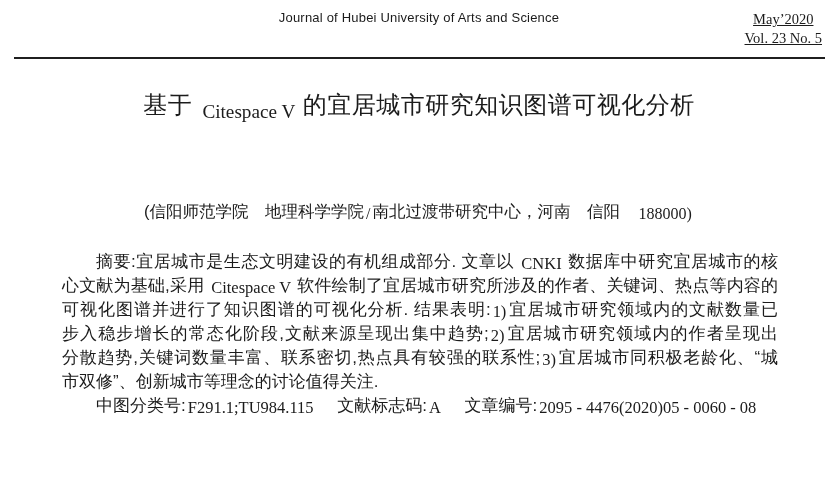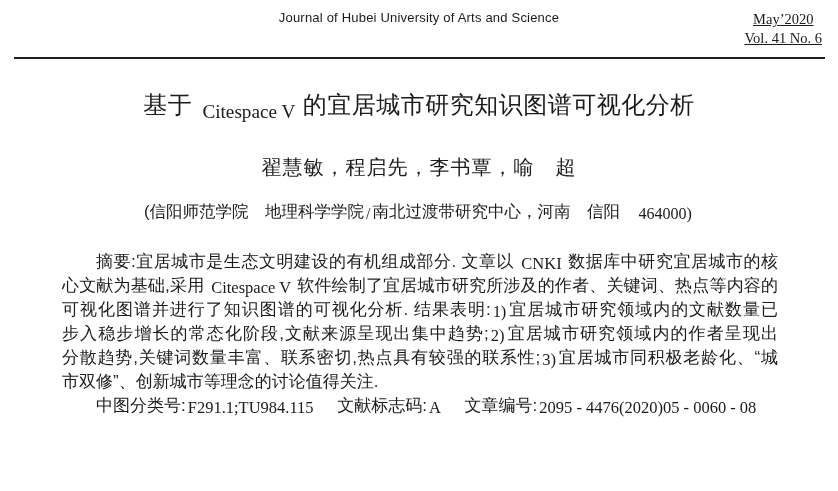--- a/index.html
+++ b/index.html
@@ -78,30 +78,29 @@
 
 <div class="page">
 
 
   <div class="mh-center">
     <div class="journal-en">Journal of Hubei University of Arts and Science</div>
   </div>
 
   <div class="mh-right">
     <div>May’2020</div>
-    <div>Vol. 41  No. 6</div>
+    <div>Vol. 23  No. 5</div>
   </div>
 
   <div class="rule"></div>
 
   <h1 class="title">基于 <span class="latin">Citespace V </span>的宜居城市研究知识图谱可视化分析</h1>
 
-  <div class="authors">翟慧敏，程启先，李书覃，喻　超</div>
 
-  <div class="affil">(信阳师范学院　地理科学学院<span class="latin">/</span>南北过渡带研究中心，河南　信阳　<span class="latin">464000)</span></div>
+  <div class="affil">(信阳师范学院　地理科学学院<span class="latin">/</span>南北过渡带研究中心，河南　信阳　<span class="latin">188000)</span></div>
 
   <div class="body-block">
     <div class="bline j indent">摘要:宜居城市是生态文明建设的有机组成部分. 文章以 <span class="latin">CNKI </span>数据库中研究宜居城市的核</div>
     <div class="bline j">心文献为基础,采用 <span class="latin">Citespace V </span>软件绘制了宜居城市研究所涉及的作者、关键词、热点等内容的</div>
     <div class="bline j">可视化图谱并进行了知识图谱的可视化分析. 结果表明:<span class="latin">1)</span>宜居城市研究领域内的文献数量已</div>
     <div class="bline j">步入稳步增长的常态化阶段,文献来源呈现出集中趋势;<span class="latin">2)</span>宜居城市研究领域内的作者呈现出</div>
     <div class="bline j">分散趋势,关键词数量丰富、联系密切,热点具有较强的联系性;<span class="latin">3)</span>宜居城市同积极老龄化、“城</div>
     <div class="bline">市双修”、创新城市等理念的讨论值得关注.</div>
     <div class="bline indent">中图分类号:<span class="latin">F291.1;TU984.115</span>　 文献标志码:<span class="latin">A</span>　 文章编号:<span class="latin">2095 - 4476(2020)05 - 0060 - 08</span></div>
   </div>

